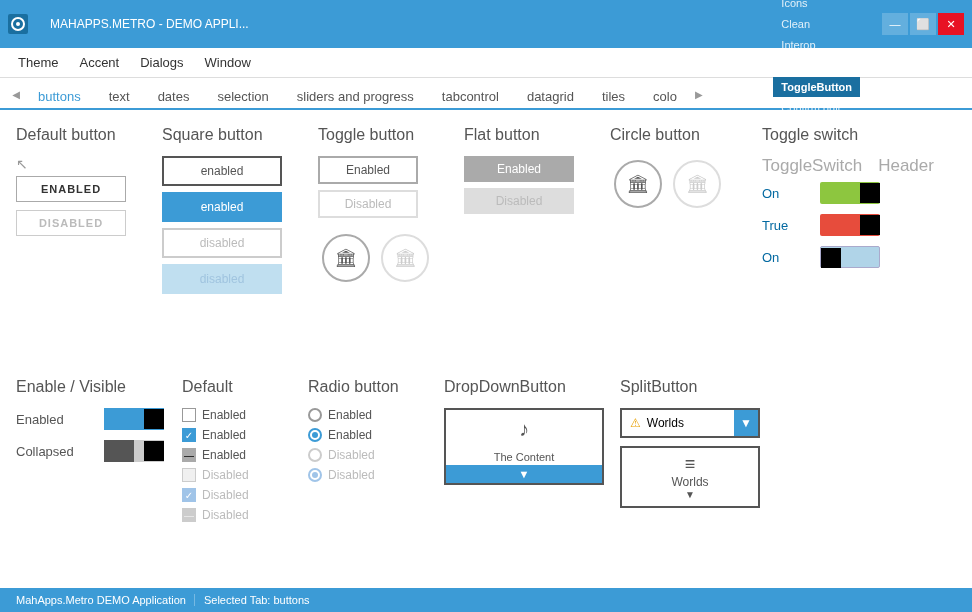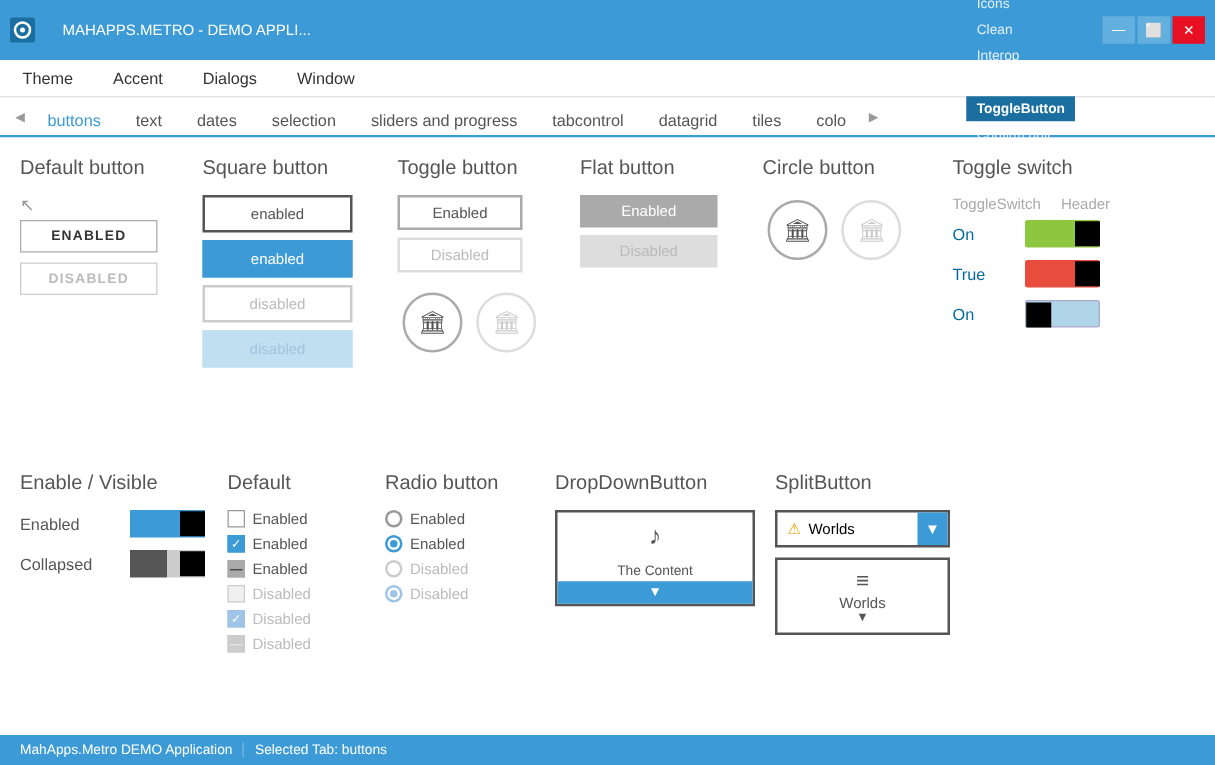--- a/index.html
+++ b/index.html
@@ -24,21 +24,21 @@
     .title-bar-btn { width: 26px; height: 22px; background: rgba(255,255,255,0.2); border: none; color: white; cursor: pointer; font-size: 11px; display: flex; align-items: center; justify-content: center; }
     .title-bar-btn:last-child { background: #e81123; }
 
     
     .menu-bar {
       background: white;
       height: 30px;
       display: flex;
       align-items: center;
       padding: 0 8px;
-      gap: 12px;
+      gap: 1px;
       border-bottom: 1px solid #ddd;
     }
     .menu-item { padding: 4px 10px; cursor: pointer; font-size: 13px; color: #333; }
 
     
     .tab-row {
       background: white;
       height: 32px;
       display: flex;
       align-items: flex-end;
@@ -162,21 +162,21 @@
       font-size: 11px;
       position: fixed;
       bottom: 0;
       width: 972px;
     }
     .status-section { padding: 0 8px; border-right: 1px solid rgba(255,255,255,0.3); }
     .status-section:last-child { border-right: none; }
 
     .section-col { display: flex; flex-direction: column; }
 
-    .col-header { display: flex; gap: 16px; color: #aaa; font-size: 12px; margin-bottom: 6px; }
+    .col-header { display: flex; gap: 16px; color: #aaa; font-size: 17px; margin-bottom: 6px; }
     .col-header span { min-width: 60px; }
 
     .cursor-indicator { font-size: 16px; color: #999; }
   </style>
 </head>
 <body>
 
 <div class="title-bar">
   <div class="title-bar-icon">
     <svg width="16" height="16" viewBox="0 0 16 16">

